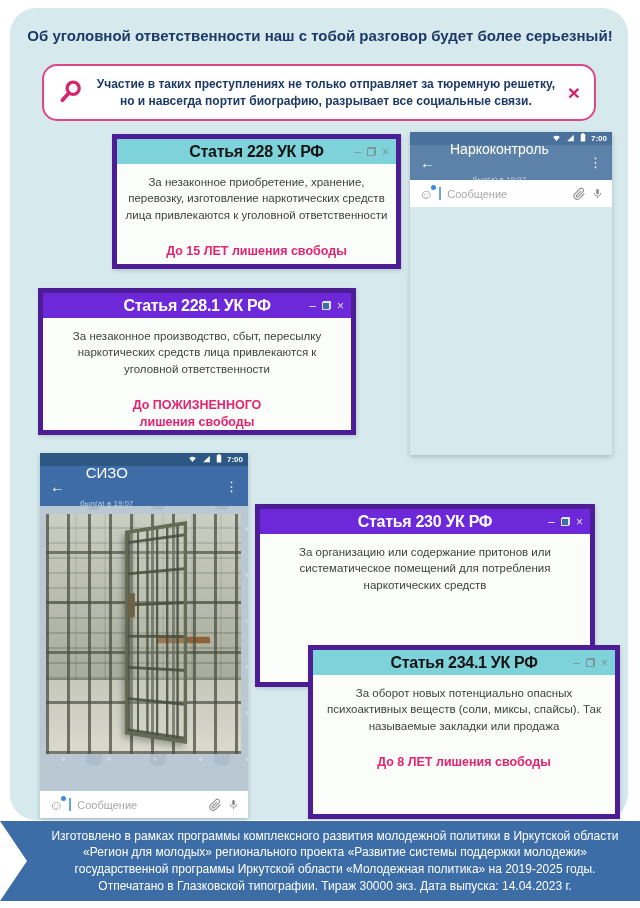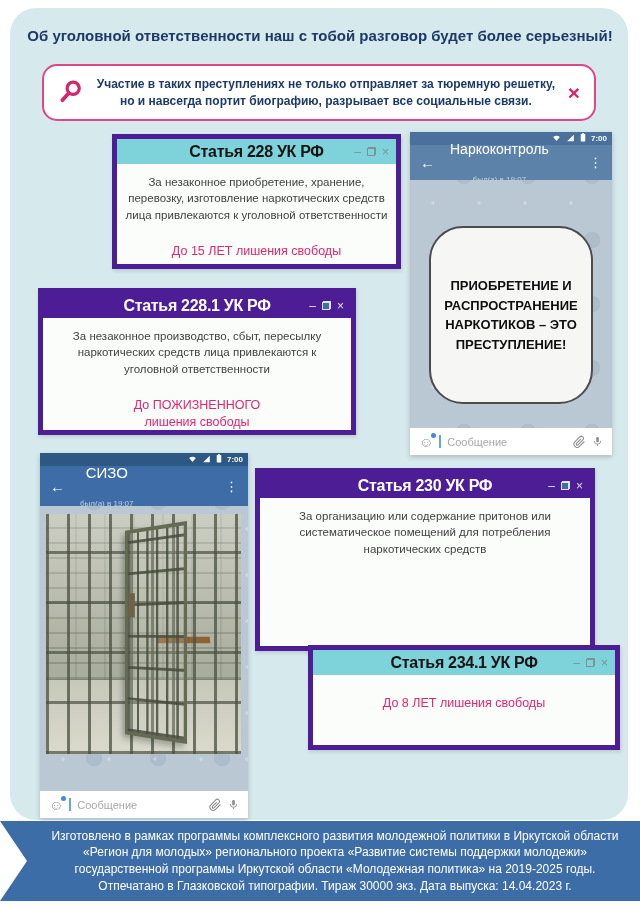--- a/index.html
+++ b/index.html
@@ -11,37 +11,37 @@
   .warning{position:absolute;left:42px;top:64px;width:554px;height:57px;background:#fff;
           border:2px solid #dd4687;border-radius:15px;display:flex;align-items:center;
           padding:0 14px;box-sizing:border-box}
   .warning-text{flex:1;text-align:center;font-size:12px;font-weight:bold;color:#1d3a66;line-height:1.35;padding:0 6px}
   .warn-close{color:#d6246d;font-size:21px;font-weight:bold;line-height:1}
   
   .win{position:absolute;background:#fbfdfb;border:5px solid #4c1d95;box-sizing:border-box;
        box-shadow:1px 2px 4px rgba(0,0,0,.13)}
   .win-228 {left:112px;top:134px;width:289px;height:135px}
   .win-2281{left:38px; top:288px;width:318px;height:147px}
-  .win-230 {left:255px;top:468px;width:340px;height:183px}
-  .win-2341{left:308px;top:645px;width:312px;height:105px}
+  .win-230 {left:255px;top:504px;width:340px;height:183px}
+  .win-2341{left:308px;top:645px;width:312px;height:174px}
   .bar{height:25px;display:flex;align-items:center;justify-content:center;position:relative}
   .win.teal>.bar{background:#7ed2d9;color:#141414}
-  .win.blue>.bar{background:#4c1d95;color:#ffffff}
+  .win.blue>.bar{background:#6d28d9;color:#ffffff}
   .bar-title{font-weight:bold;font-size:16px;letter-spacing:-0.3px}
   .controls{position:absolute;right:7px;top:0;height:100%;display:flex;align-items:center;gap:6px}
   .win.teal .controls{color:#7d9496}
   .win.blue .controls{color:#dce6f1}
   .ctrl{font-size:12px;line-height:1}
   .restore{width:9px;height:9px;position:relative;display:inline-block}
   .restore::before{content:"";position:absolute;right:0;top:0;width:6px;height:6px;border:1px solid currentColor}
   .restore::after{content:"";position:absolute;left:0;bottom:0;width:6px;height:6px;border:1px solid currentColor}
   .win.teal .restore::after{background:#7ed2d9}
   .win.blue .restore::after{background:#3e6da7}
   .win-body{padding:10px 8px 0;text-align:center;font-size:11.5px;color:#3e3e3e;line-height:1.42}
-  .penalty{margin-top:10px;font-weight:normal;color:#e5246e;font-size:12.5px;white-space:pre-line;line-height:1.35}
+  .penalty{margin-top:10px;font-weight:bold;color:#e5246e;font-size:12.5px;white-space:pre-line;line-height:1.35}
   
   .phone{position:absolute;display:flex;flex-direction:column;overflow:hidden;box-shadow:0 2px 5px rgba(0,0,0,.2)}
   .phone-1{left:410px;top:132px;width:202px;height:323px}
   .phone-2{left:40px; top:453px;width:208px;height:365px}
   .statusbar{height:13px;display:flex;align-items:center;justify-content:flex-end;gap:5px;
              padding:0 5px;color:#fff;font-size:8px;font-weight:bold}
   .phone-1 .statusbar{background:#4a719b}
   .phone-2 .statusbar{background:#2d5884}
   .appbar{display:flex;align-items:center;padding:0 10px;color:#fff}
   .phone-1 .appbar{height:35px;background:#5d82a9}
@@ -136,23 +136,20 @@
       <span>7:00</span>
     </div>
     <div class="appbar">
       <span class="back">←</span>
       <span class="titlewrap">
         <div class="appbar-title">Наркоконтроль</div>
         <div class="appbar-sub">был(а) в 19:07</div>
       </span>
       <span class="menu">⋮</span>
     </div>
-    <div class="chat">
-      <div class="bubble">ПРИОБРЕТЕНИЕ И РАСПРОСТРАНЕНИЕ НАРКОТИКОВ – ЭТО ПРЕСТУПЛЕНИЕ!</div>
-    </div>
     <div class="inputbar">
       <span class="smiley">☺</span>
       <span class="cursor"></span>
       <span class="placeholder">Сообщение</span>
       <span class="ibtn">
         <svg width="13" height="13" viewBox="0 0 24 24" fill="none" stroke="currentColor" stroke-width="2">
             <path d="M21 12l-9 9a6 6 0 0 1-8.5-8.5l9-9a4 4 0 0 1 5.7 5.7l-9 9a2 2 0 0 1-2.8-2.8l8-8"></path>
           </svg>
       </span>
       <span class="ibtn">
@@ -244,19 +241,20 @@
 
   <div class="win teal win-2341">
     <div class="bar">
       <span class="bar-title">Статья 234.1 УК РФ</span>
       <span class="controls">
         <span class="ctrl">–</span>
         <span class="restore"></span>
         <span class="ctrl">×</span>
       </span>
     </div>
+    <div class="win-body">За оборот новых потенциально опасных психоактивных веществ (соли, миксы, спайсы). Так называемые закладки или продажа</div>
     <div class="penalty win-body">До 8 ЛЕТ лишения свободы</div>
   </div>
 
   <div class="footer">
     <span>Изготовлено в рамках программы комплексного развития молодежной политики в Иркутской области «Регион для молодых» регионального проекта «Развитие системы поддержки молодежи» государственной программы Иркутской области «Молодежная политика» на 2019-2025 годы. Отпечатано в Глазковской типографии. Тираж 30000 экз. Дата выпуска: 14.04.2023 г.</span>
   </div>
 </div>
 
 </body></html>

